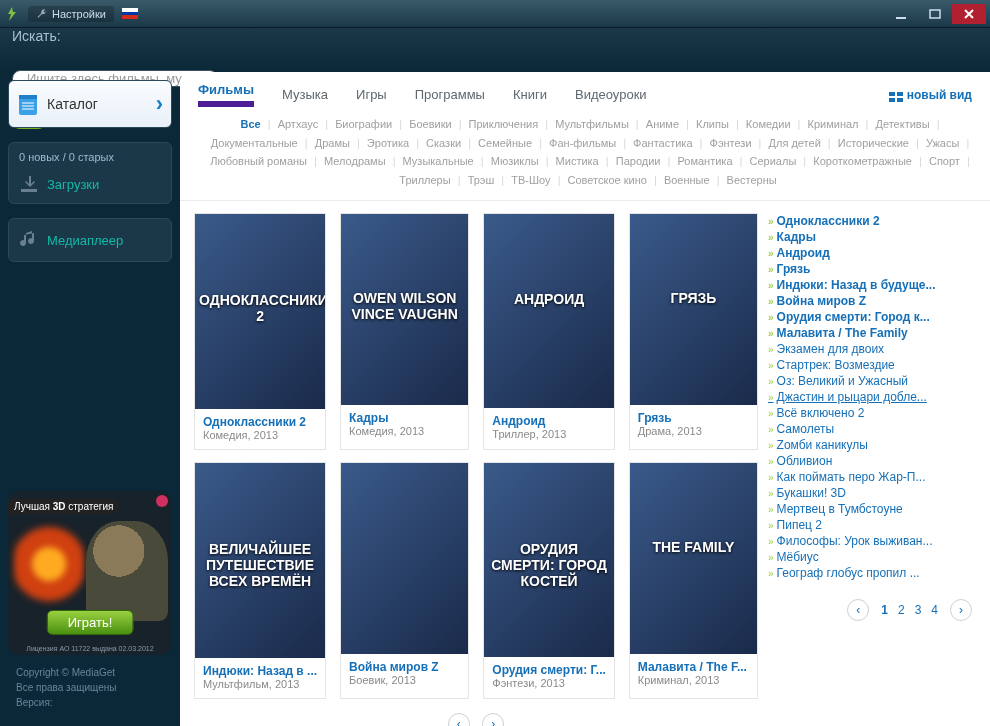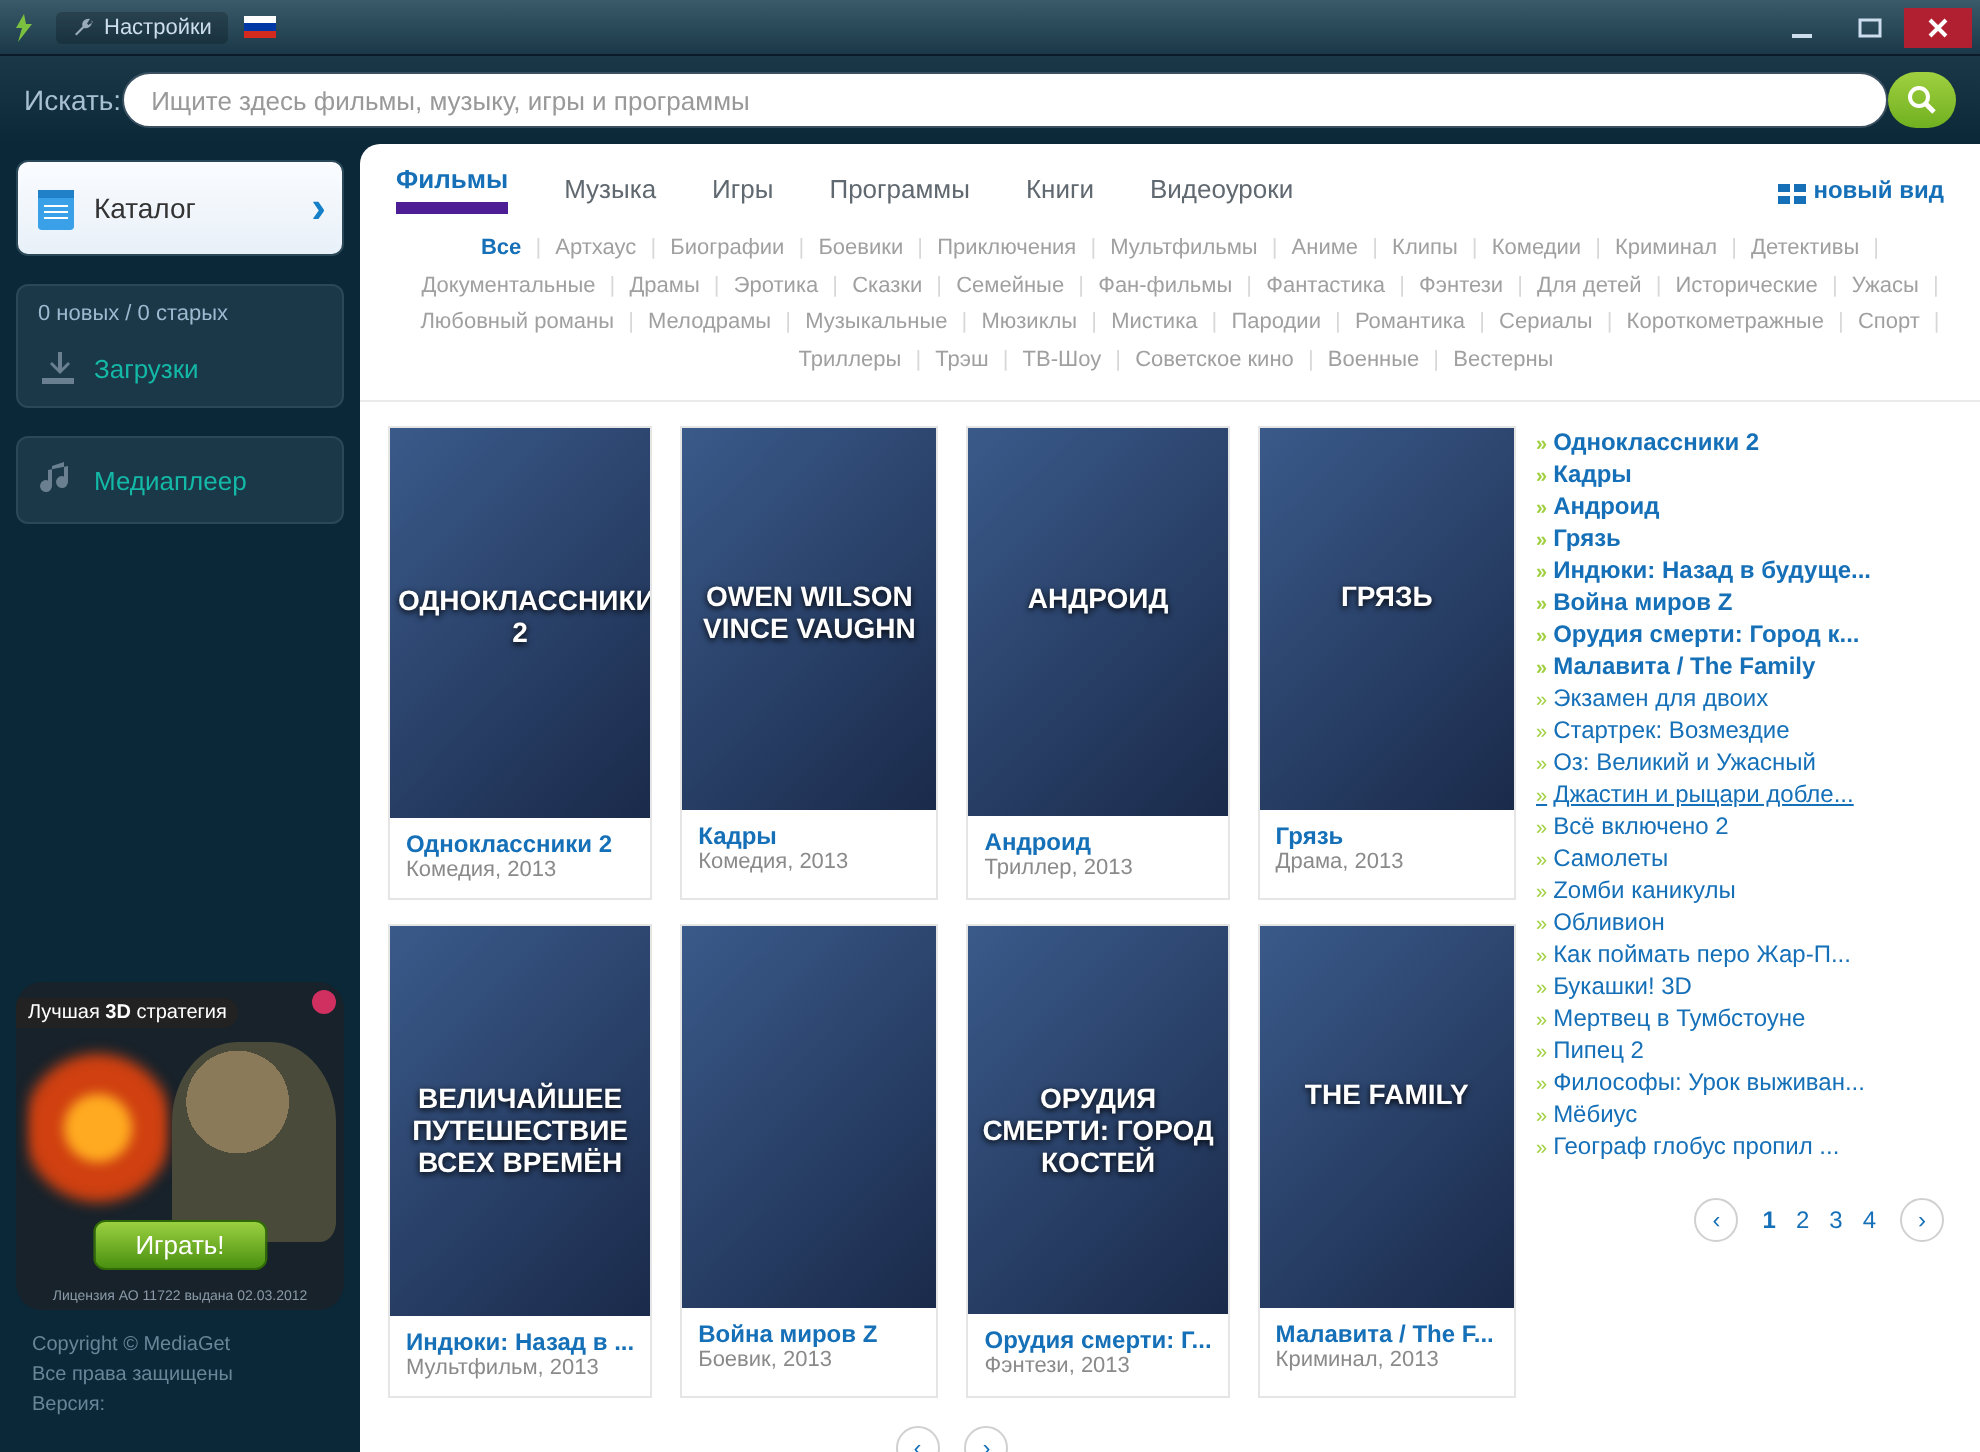--- a/index.html
+++ b/index.html
@@ -20,21 +20,21 @@
   padding: 2px 8px; border-radius: 3px; display: flex; align-items: center; gap: 4px;
 }
 .titlebar .flag { width: 16px; height: 11px; background: linear-gradient(180deg, #fff 0 33%, #0039a6 33% 66%, #d52b1e 66% 100%); }
 .titlebar .right { display: flex; gap: 0; }
 .titlebar .win-btn { width: 34px; height: 20px; display: flex; align-items: center; justify-content: center; color: #cde; }
 .titlebar .win-close { background: #b02030; color: #fff; }
 
 .searchbar {
   height: 44px;
   background: linear-gradient(180deg, #1a3848 0%, #0a2838 100%);
-  display: flex; align-items: center; padding: 0 12px; gap: 0;
+  display: flex; align-items: flex-start; padding: 0 12px; gap: 26px; flex-direction: column;
 }
 .searchbar .label { color: #a8c0d0; font-size: 14px; }
 .searchbar input {
   flex: 1; height: 28px; border-radius: 14px; border: 1px solid #3a5060;
   background: #fff; padding: 0 14px; font-size: 13px; color: #333;
 }
 .searchbar input::placeholder { color: #999; }
 .searchbar .search-btn {
   width: 34px; height: 28px; border-radius: 14px;
   background: linear-gradient(180deg, #a0d040 0%, #70b020 100%);

